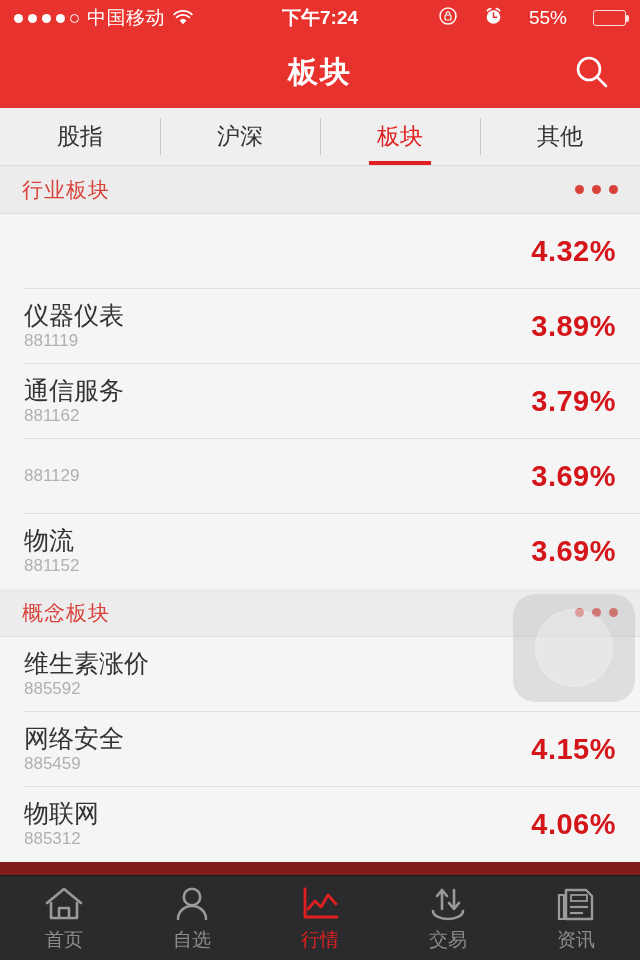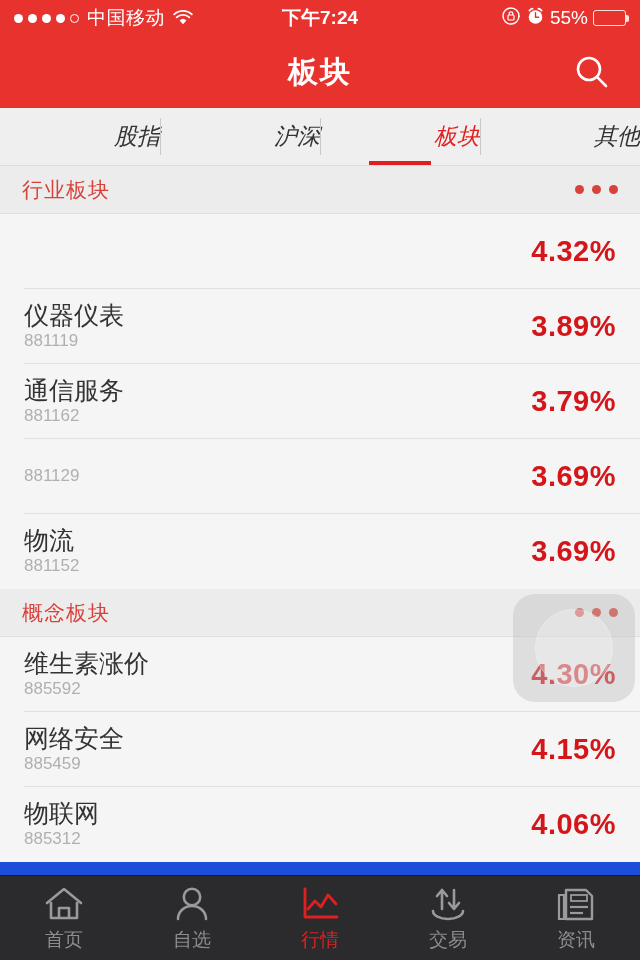--- a/index.html
+++ b/index.html
@@ -22,21 +22,21 @@
   .sb-left{ display:flex; align-items:center; gap:8px; }
   .dots{ display:flex; align-items:center; gap:5px; }
   .dot{ width:9px; height:9px; border-radius:50%; background:#fff; }
   .dot.hollow{ background:transparent; border:1.5px solid #fff; width:9px; height:9px; }
   .carrier{ font-size:19px; letter-spacing:.5px; }
   .wifi{ width:20px; height:16px; position:relative; display:inline-block; }
   .sb-center{
     position:absolute; left:0; right:0; text-align:center;
     font-size:19px; font-weight:bold; pointer-events:none;
   }
-  .sb-right{ margin-left:auto; display:flex; align-items:center; gap:5px; }
+  .sb-right{ margin-left:auto; display:flex; align-items:center; gap:26px; }
   .battpct{ font-size:19px; }
   .batt{
     width:33px; height:16px; border:1.5px solid rgba(255,255,255,.85);
     border-radius:3px; position:relative; padding:2px;
   }
   .batt::after{
     content:""; position:absolute; right:-4px; top:4px; width:3px; height:7px;
     background:rgba(255,255,255,.85); border-radius:0 2px 2px 0;
   }
   .batt-fill{ height:100%; background:#fff; border-radius:1px; }
@@ -52,35 +52,35 @@
     width:44px; height:44px; display:flex; align-items:center; justify-content:center;
     cursor:pointer;
   }
 
   
   .tabs{
     height:58px; background:#EFEFEF; display:flex; flex:0 0 58px;
     border-bottom:1px solid #DCDCDC; position:relative;
   }
   .tab{
-    flex:1; display:flex; align-items:center; justify-content:flex-end;
-    font-size:23px; color:#333; position:relative; cursor:pointer;font-style:italic;
+    flex:1; display:flex; align-items:center; justify-content:center;
+    font-size:23px; color:#333; position:relative; cursor:pointer;
   }
   .tab + .tab::before{
     content:""; position:absolute; left:0; top:10px; bottom:10px;
     width:1px; background:#C9C9C9;
   }
   .tab.active{ color:#E02020; }
   .tab.active .tab-underline{
     position:absolute; bottom:0; left:50%; transform:translateX(-50%);
     width:62px; height:4px; background:#E02020;
   }
 
   
-  .content{ flex:1 1 auto; overflow:hidden; background:#1d4ed8; }
+  .content{ flex:1 1 auto; overflow:hidden; background:#7f1d1d; }
 
   .section-header{
     height:48px; background:#ECECEC; display:flex; align-items:center;
     padding:0 22px; border-bottom:1px solid #DFDFDF;
   }
   .section-title{ font-size:21px; color:#D9413B; letter-spacing:1px; }
   .section-more{ margin-left:auto; display:flex; gap:8px; align-items:center; cursor:pointer; }
   .section-more i{ width:9px; height:9px; border-radius:50%; background:#D9413B; display:block; }
 
   .row{
@@ -253,21 +253,20 @@
         <i></i>
         <i></i>
       </span>
     </div>
 
     <div class="row">
       <div class="row-left">
         <span class="row-name">维生素涨价</span>
         <span class="row-code">885592</span>
       </div>
-      <div class="row-chg">4.30%</div>
     </div>
 
     <div class="row">
       <div class="row-left">
         <span class="row-name">网络安全</span>
         <span class="row-code">885459</span>
       </div>
       <div class="row-chg">4.15%</div>
     </div>
 

